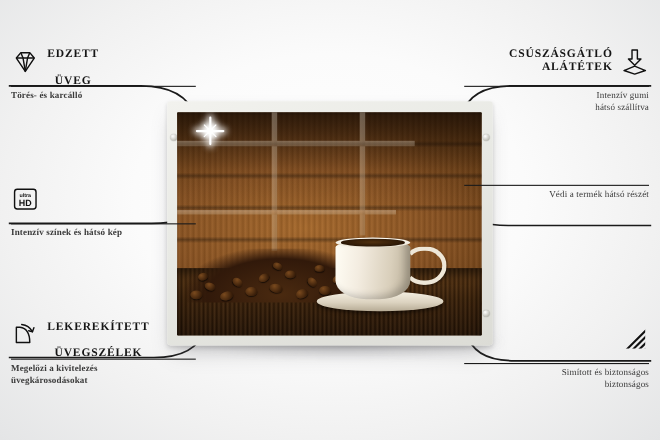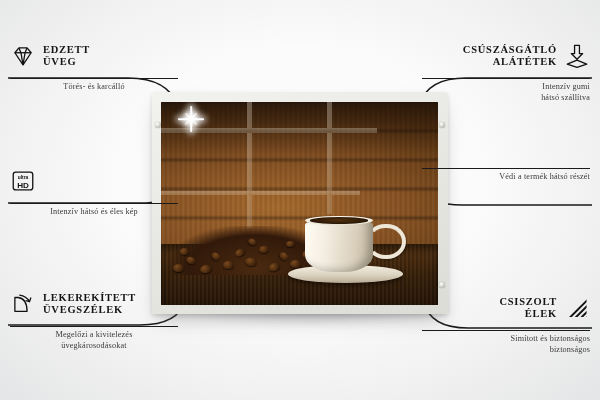--- a/index.html
+++ b/index.html
@@ -11,25 +11,25 @@
   
   .wires{position:absolute;left:0;top:0;width:600px;height:400px;pointer-events:none;}
 
   
   .feat{position:absolute;width:168px;}
   .feat .row{display:flex;align-items:center;gap:7px;height:40px;}
   .feat.left .row{justify-content:flex-start;}
   .feat.right .row{justify-content:flex-end;}
   .ttl{font-size:10.5px;letter-spacing:.75px;color:#151515;line-height:12.5px;
        text-transform:uppercase;font-weight:700;font-family:"Liberation Serif",serif;}
-  .feat.left .ttl{text-align:left;}
+  .feat.left .ttl{text-align:center;margin-top:12px;}
   .feat.right .ttl{text-align:right;margin-left:37px;}
   .rule{height:1px;background:#1a1a1a;margin:2px 0 3px;}
   .sub{font-size:8.2px;color:#3a3a3a;line-height:10.5px;letter-spacing:.15px;}
-  .feat.left .sub{text-align:center;}
+  .feat.left .sub{text-align:left;font-weight:bold;}
   .feat.right .sub{text-align:right;}
   .ico{width:26px;height:26px;flex:0 0 26px;display:block;}
 
   
   .product{position:absolute;left:152px;top:92px;width:296px;height:222px;}
   .glass{position:absolute;left:0;top:0;width:296px;height:222px;
          background:linear-gradient(160deg,#f2f2ee 0%,#e8e9e4 45%,#dcdcd6 100%);
          border-radius:3px;
          box-shadow:0 10px 18px -6px rgba(90,90,95,.40), 0 2px 4px rgba(0,0,0,.14);}
   .photo{position:absolute;left:9px;top:10px;width:277px;height:203px;overflow:hidden;
@@ -207,21 +207,21 @@
 
   <div class="feat left" style="left:10px;top:161px;">
     <div class="row">
       <svg class="ico" viewBox="0 0 32 32">
         <rect x="4" y="5" width="24" height="22" rx="3" fill="none" stroke="#111" stroke-width="1.6"></rect>
         <text x="16" y="14" font-family="Liberation Sans, sans-serif" font-size="6" font-weight="700" text-anchor="middle" fill="#111">ultra</text>
         <text x="16" y="24" font-family="Liberation Sans, sans-serif" font-size="10" font-weight="700" text-anchor="middle" fill="#111">HD</text>
       </svg>
     </div>
     <div class="rule"></div>
-    <div class="sub">Intenzív hátsó és éles kép</div>
+    <div class="sub">Intenzív színek és hátsó kép</div>
   </div>
 
   <div class="feat left" style="left:10px;top:284px;">
     <div class="row">
       <svg class="ico" viewBox="0 0 32 32">
         <g fill="none" stroke="#111" stroke-width="1.6" stroke-linejoin="round" stroke-linecap="round">
           <path d="M6 8 V25 H21 C21 15 18 9 10 8 Z"></path>
           <path d="M12 5 q8 1 12 8"></path>
             <path d="M24 13 l1.6 -4.4 M24 13 l-4.2 -1.1"></path>
         </g>
@@ -254,24 +254,20 @@
     <div class="sub">hátsó szállítva</div>
   </div>
 
   <div class="feat right" style="left:422px;top:166px;">
     <div class="rule"></div>
     <div class="sub">Védi a termék hátsó részét</div>
   </div>
 
   <div class="feat right" style="left:422px;top:288px;">
     <div class="row">
-      <div>
-        <div class="ttl">CSISZOLT</div>
-        <div class="ttl">ÉLEK</div>
-      </div>
       <svg class="ico" viewBox="0 0 32 32">
         <defs>
           <clipPath id="triClip">
               <path d="M28 5 V27 H5 Z"></path>
             </clipPath>
         </defs>
         <g clip-path="url(#triClip)" stroke="#111" stroke-width="2.4">
           <path d="M-2 30 L30 -2"></path>
             <path d="M3 32 L35 0"></path>
             <path d="M8 34 L40 2"></path>

